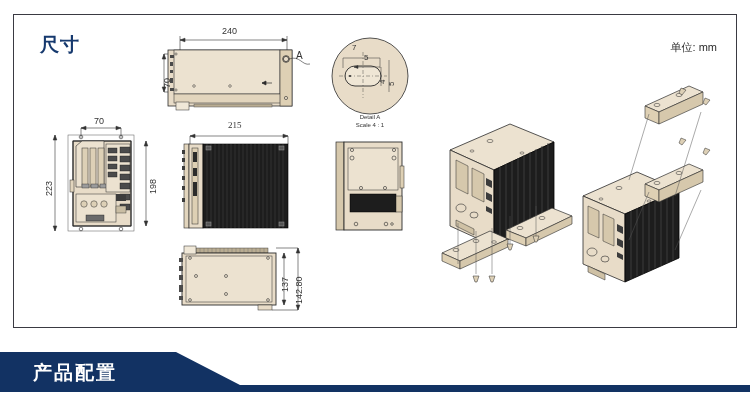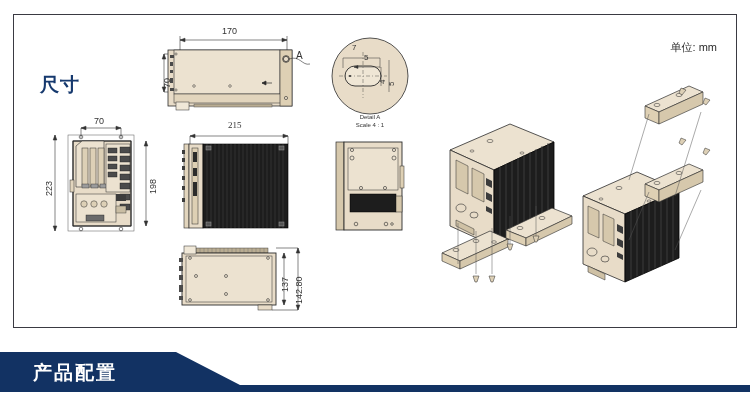--- a/index.html
+++ b/index.html
@@ -12,21 +12,21 @@
 
   
   .frame{
     position:absolute;left:13px;top:14px;width:724px;height:314px;
     border:1.5px solid #3a3a42;background:#ffffff;box-sizing:border-box;
   }
 
   
   .section-title{
     position:absolute;left:40px;top:32px;
-    font-size:19px;font-weight:bold;color:#16396e;letter-spacing:1px;margin-top:40px;
+    font-size:19px;font-weight:bold;color:#16396e;letter-spacing:1px;
   }
   .unit-label{
     position:absolute;right:33px;top:40px;
     font-size:11px;color:#2a2a2a;
   }
 
   
   .banner{position:absolute;left:0;top:352px;width:750px;height:40px;}
   .banner-title{
     position:absolute;left:33px;top:360px;
@@ -106,21 +106,21 @@
       <g stroke="#555" stroke-width="0.5">
         <rect x="34" y="76" width="78" height="3" fill="#b9ac92"></rect>
       </g>
       <rect x="16" y="74" width="13" height="8" fill="#f0e8d8" stroke="#2b2b2b" stroke-width="0.5"></rect>
 
       <g>
         <circle cx="126" cy="31" r="3.4" fill="none" stroke="#2b2b2b" stroke-width="0.7"></circle>
         <path d="M129 31 C 140 27, 142 38, 150 36" fill="none" stroke="#2b2b2b" stroke-width="0.6"></path>
       </g>
     </svg>
-    <div class="dim" style="left:62px;top:-2px;">170</div>
+    <div class="dim" style="left:62px;top:-2px;">240</div>
     <div class="dim vert" style="left:2px;top:60px;">70</div>
     <div class="dim" style="left:136px;top:22px;font-size:10px;">A</div>
   </div>
 
   <div class="view" style="left:323px;top:36px;">
     <svg width="110" height="95" viewBox="0 0 110 95">
       <circle cx="47" cy="40" r="38" fill="#e8dcc8" stroke="#2b2b2b" stroke-width="0.8"></circle>
 
       <path d="M22 40 a10 10 0 0 1 10 -10 h16 a10 10 0 0 1 0 20 h-16 a10 10 0 0 1 -10 -10 z" fill="#efe6d5" stroke="#2b2b2b" stroke-width="0.9"></path>
       <circle cx="27" cy="40" r="1" fill="#2b2b2b"></circle>

